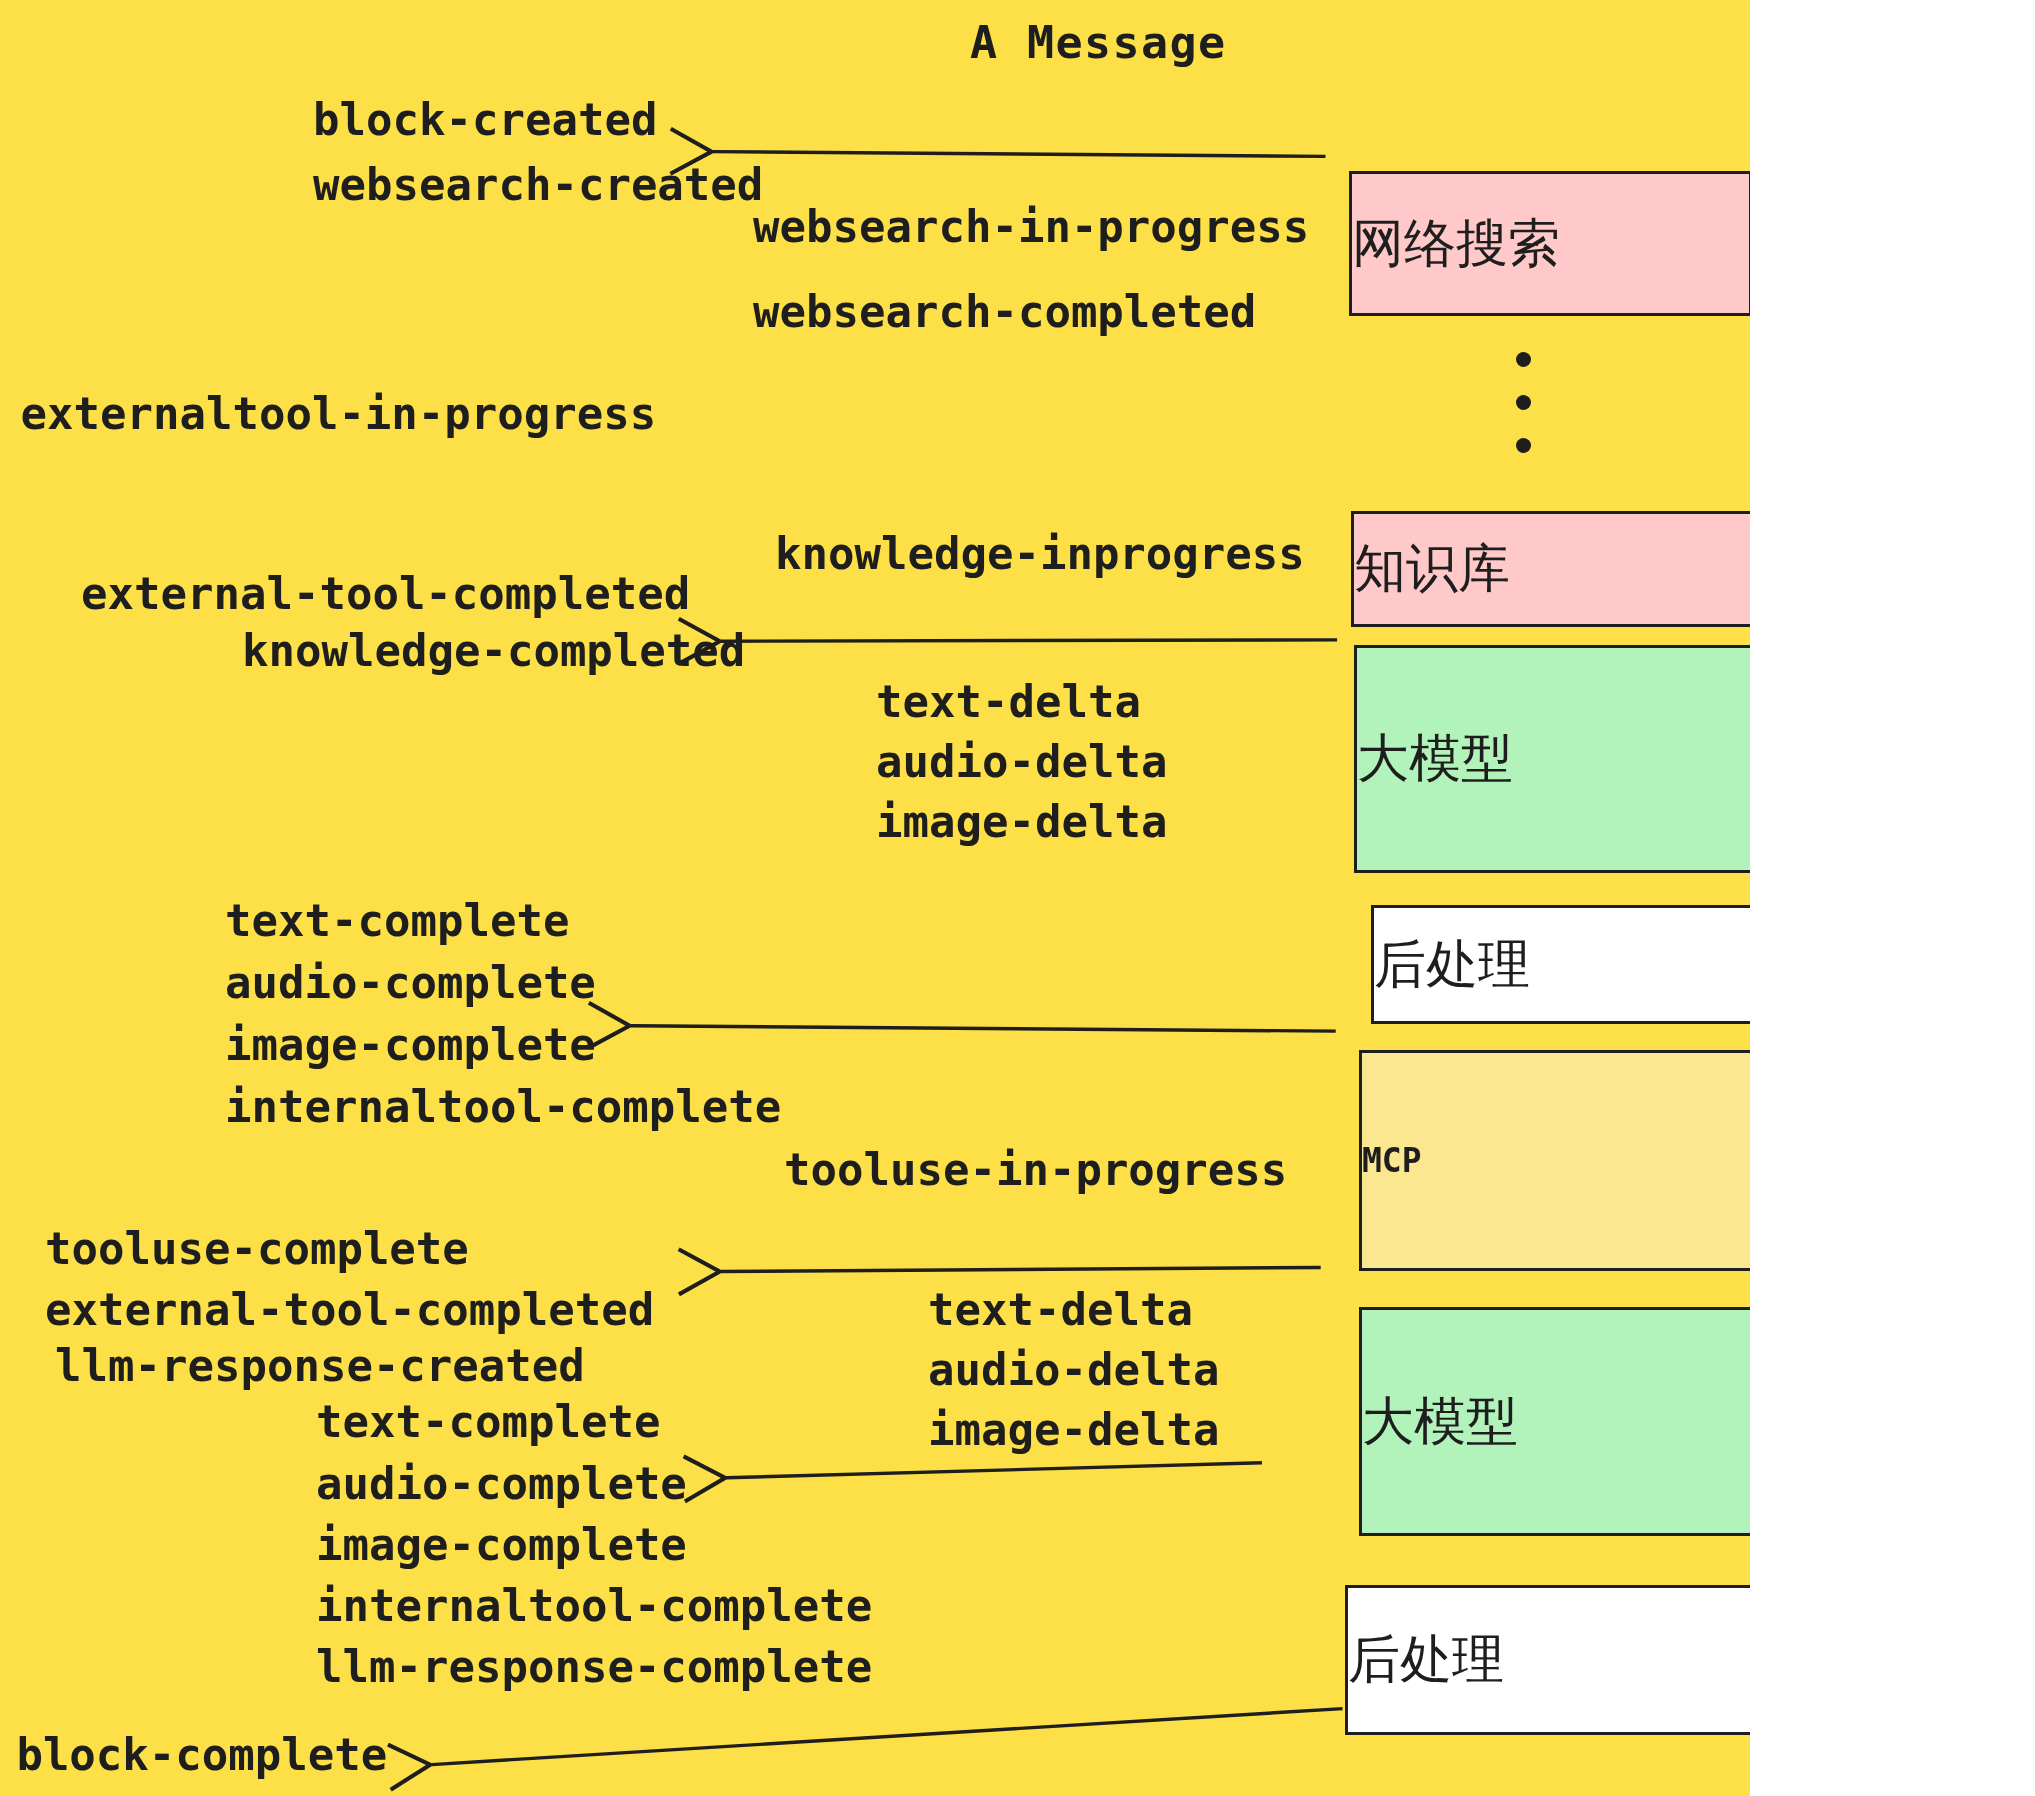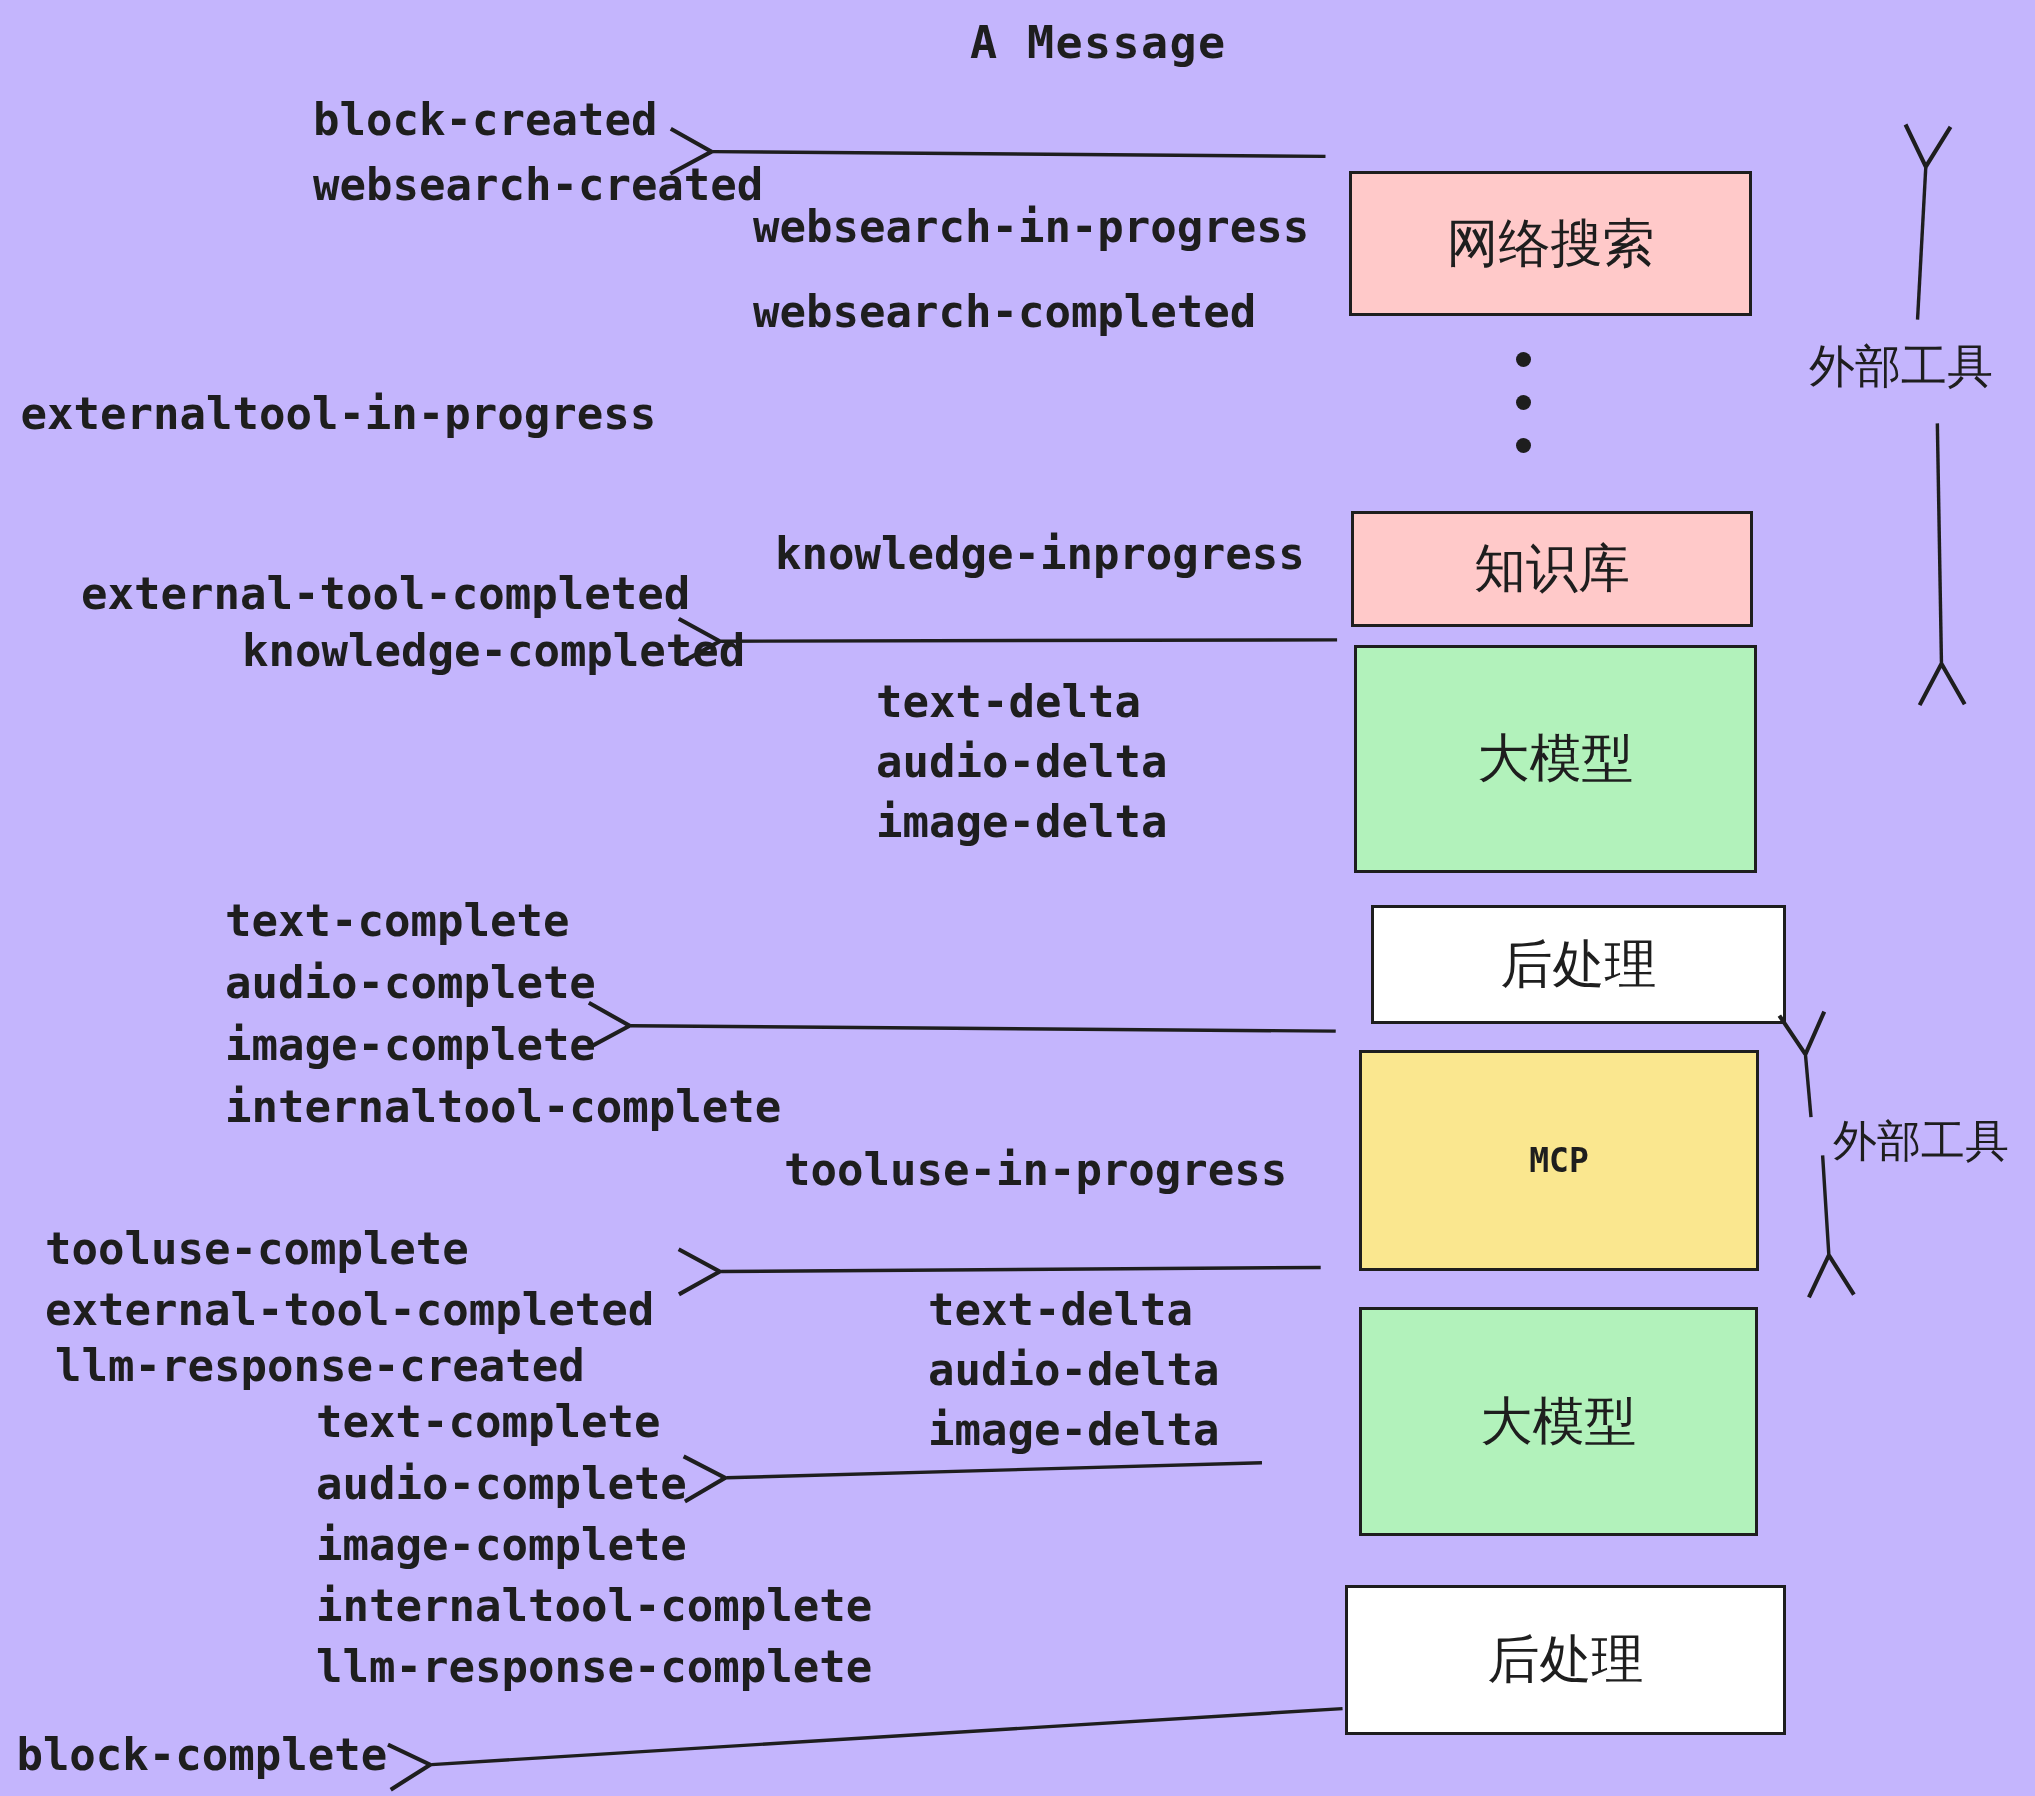--- a/index.html
+++ b/index.html
@@ -1,39 +1,39 @@
 <!DOCTYPE html>
 <html style="font-size:11px"><head>
 <meta charset="utf-8">
 <style>
   html,body{margin:0;padding:0;background:#ffffff;}
   #canvas{
     position:relative;
-    width:2035px;height:1796px;
-    background:#c4b5fd;
+    width:1750px;height:1796px;
+    background:#fde047;
     font-family:"DejaVu Sans Mono", "Liberation Mono", monospace;
     color:#1e1e1e;
     overflow:hidden;
   }
   .title{
     position:absolute;
     font-size:45px;font-weight:bold;
     white-space:nowrap;
     letter-spacing:1.4px;
   }
   .ev{
     position:absolute;
     font-size:44px;font-weight:bold;
     line-height:1;
     white-space:nowrap;
   }
   .box{
     position:absolute;
     border:3.4px solid #1e1e1e;
-    display:flex;align-items:center;justify-content:center;
+    display:flex;align-items:center;justify-content:flex-start;
     box-sizing:border-box;
   }
   .box .lbl{
     font-family:"Liberation Sans", "DejaVu Sans", sans-serif;
     font-size:52px;
     font-weight:normal;
     white-space:nowrap;
   }
   .box .lbl.mono{
     font-family:"DejaVu Sans Mono", monospace;

